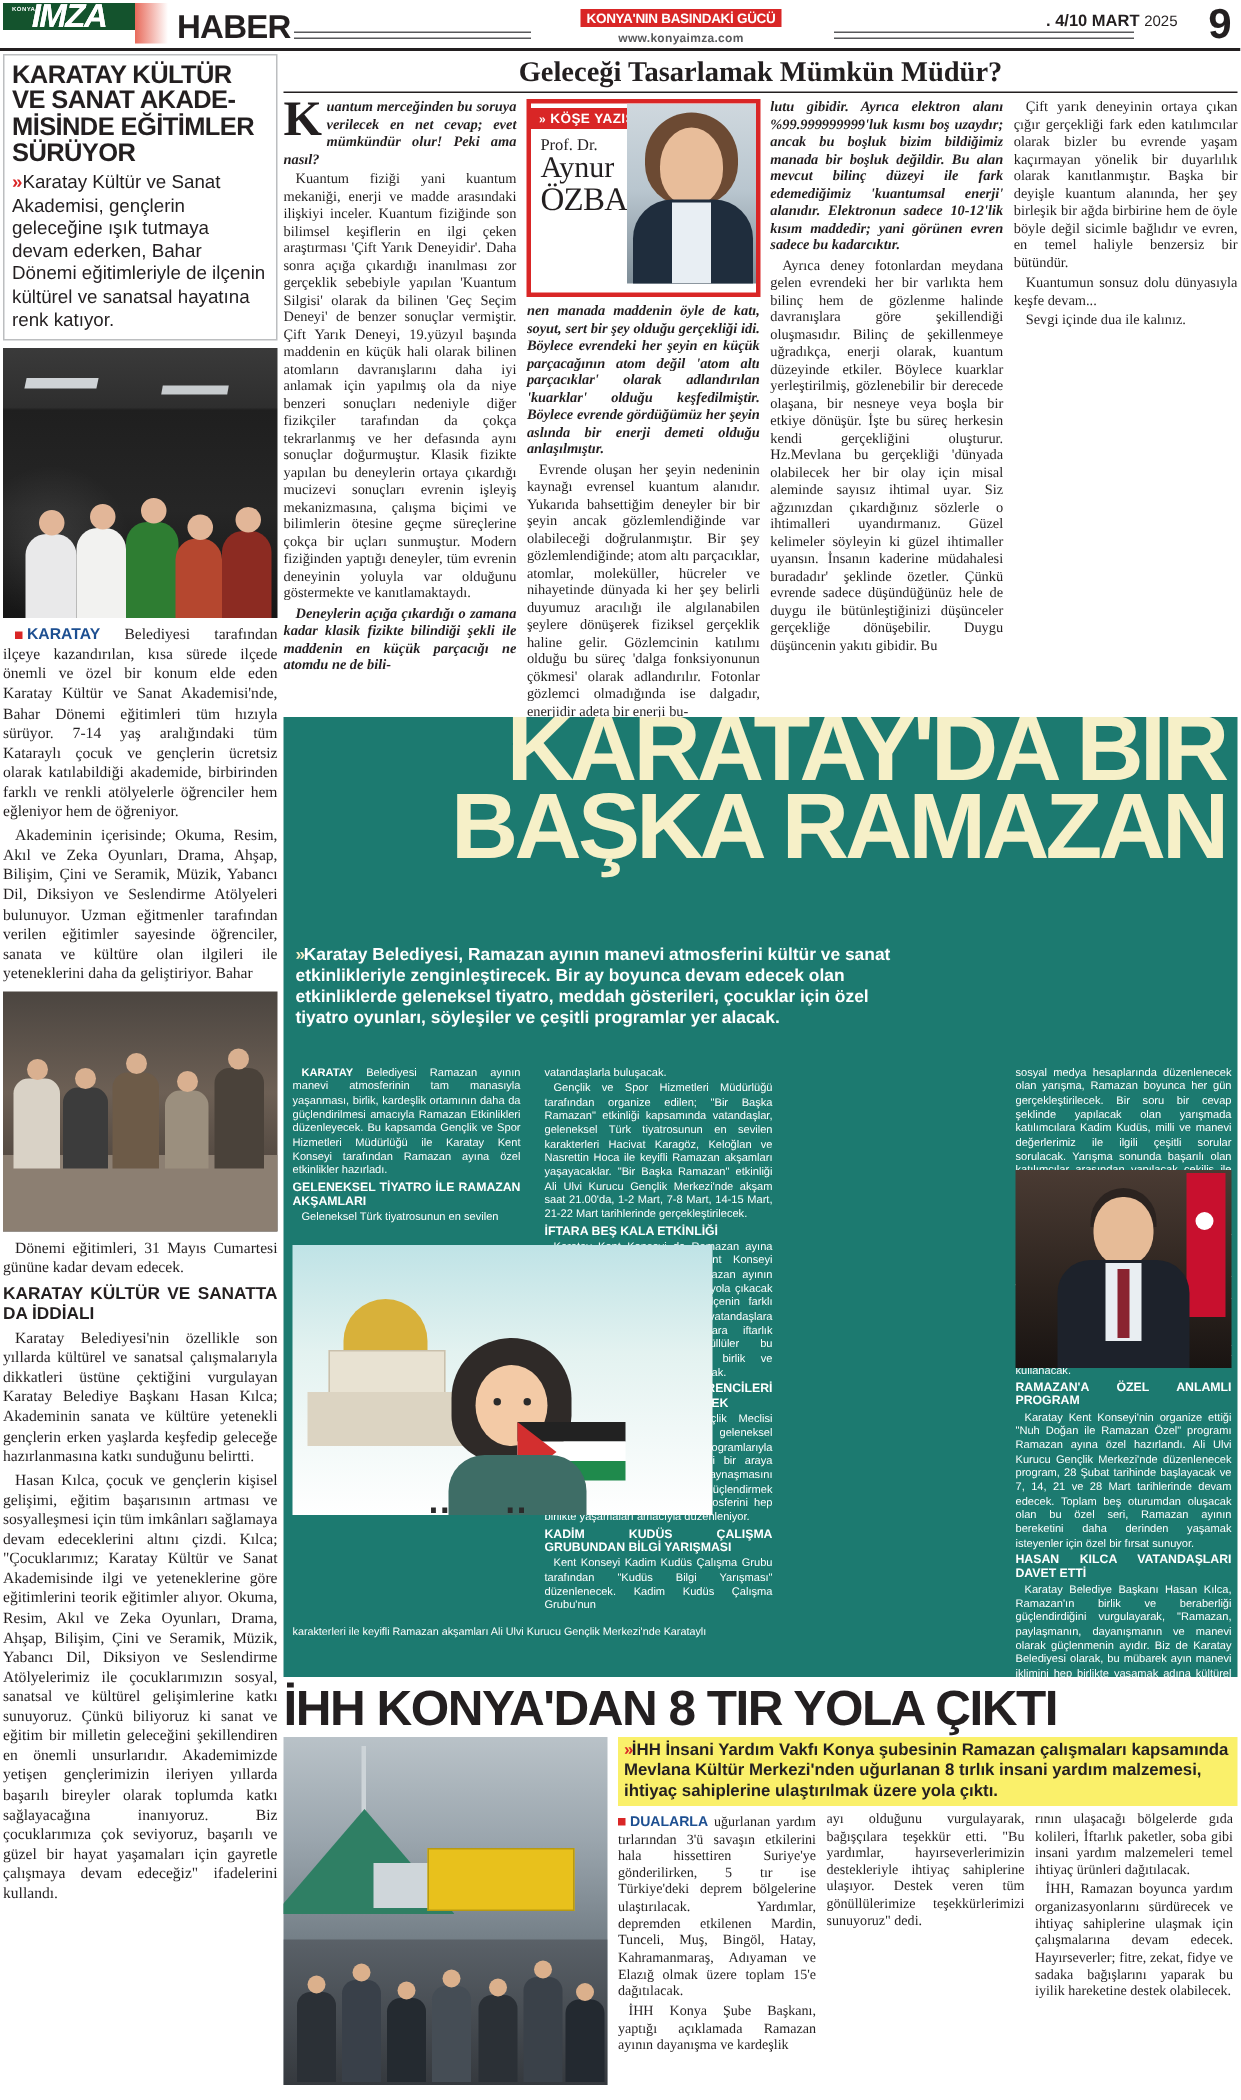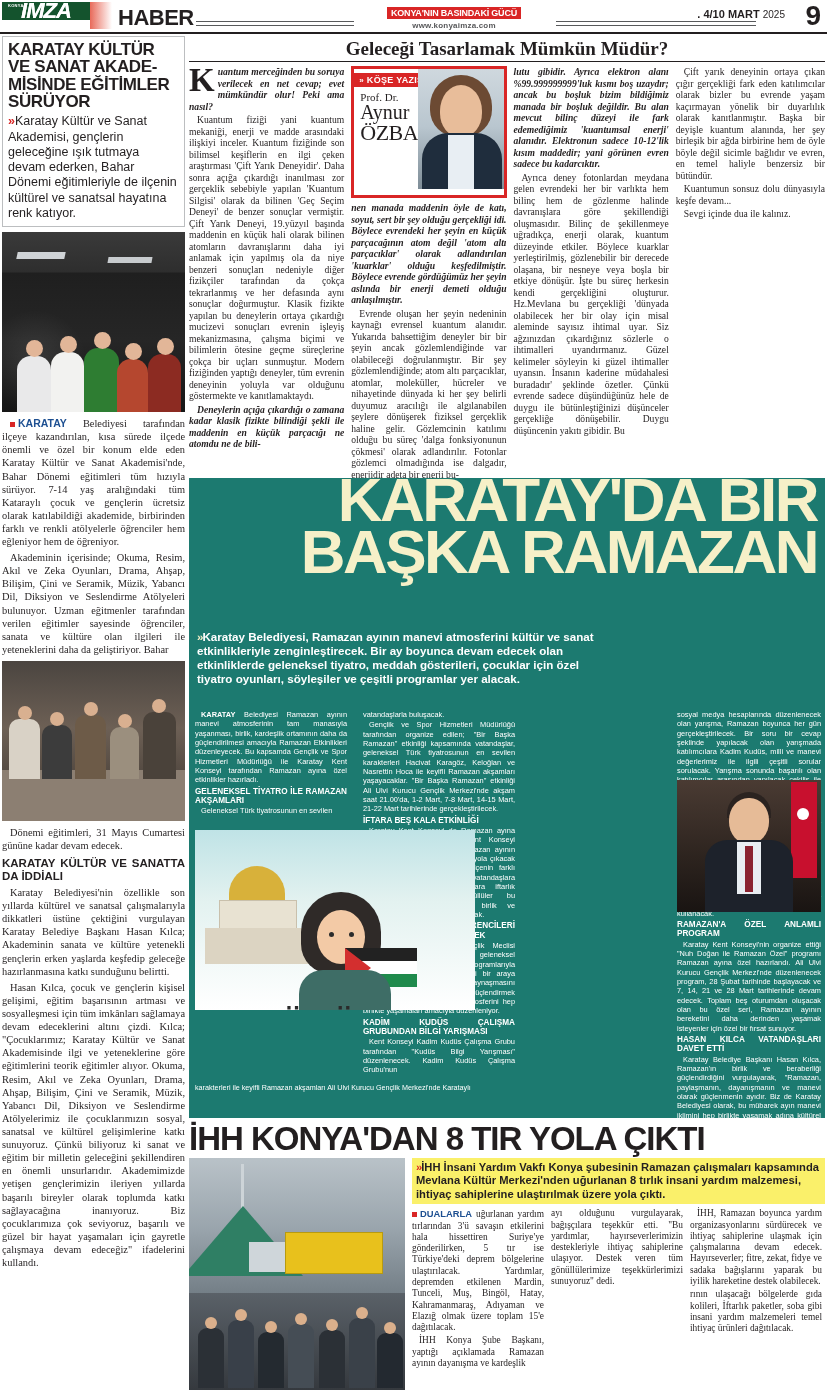--- a/index.html
+++ b/index.html
@@ -402,21 +402,21 @@
         </div>
         <div class="ihh-cols">
           <div class="ihh-col">
             <p style="text-indent:0"><span class="ihh-sq"></span><span class="kick">DUALARLA</span> <span>uğurlanan yardım tırlarından 3'ü savaşın etkilerini hala hissettiren Suriye'ye gönderilirken, 5 tır ise Türkiye'deki deprem bölgelerine ulaştırılacak. Yardımlar, depremden etkilenen Mardin, Tunceli, Muş, Bingöl, Hatay, Kahramanmaraş, Adıyaman ve Elazığ olmak üzere toplam 15'e dağıtılacak.</span></p>
             <p>İHH Konya Şube Başkanı, yaptığı açıklamada Ramazan ayının dayanışma ve kardeşlik</p>
           </div>
           <div class="ihh-col">
             <p style="text-indent:0">ayı olduğunu vurgulayarak, bağışçılara teşekkür etti. "Bu yardımlar, hayırseverlerimizin destekleriyle ihtiyaç sahiplerine ulaşıyor. Destek veren tüm gönüllülerimize teşekkürlerimizi sunuyoruz" dedi.</p>
           </div>
           <div class="ihh-col">
+            <p style="text-indent:0">rının ulaşacağı bölgelerde gıda kolileri, İftarlık paketler, soba gibi insani yardım malzemeleri temel ihtiyaç ürünleri dağıtılacak.</p>
             <p>İHH, Ramazan boyunca yardım organizasyonlarını sürdürecek ve ihtiyaç sahiplerine ulaşmak için çalışmalarına devam edecek. Hayırseverler; fitre, zekat, fidye ve sadaka bağışlarını yaparak bu iyilik hareketine destek olabilecek.</p>
-            <p style="text-indent:0">rının ulaşacağı bölgelerde gıda kolileri, İftarlık paketler, soba gibi insani yardım malzemeleri temel ihtiyaç ürünleri dağıtılacak.</p>
           </div>
         </div>
       </div>
     </div>
   </div>
 
 </div>
 
 </body></html>

